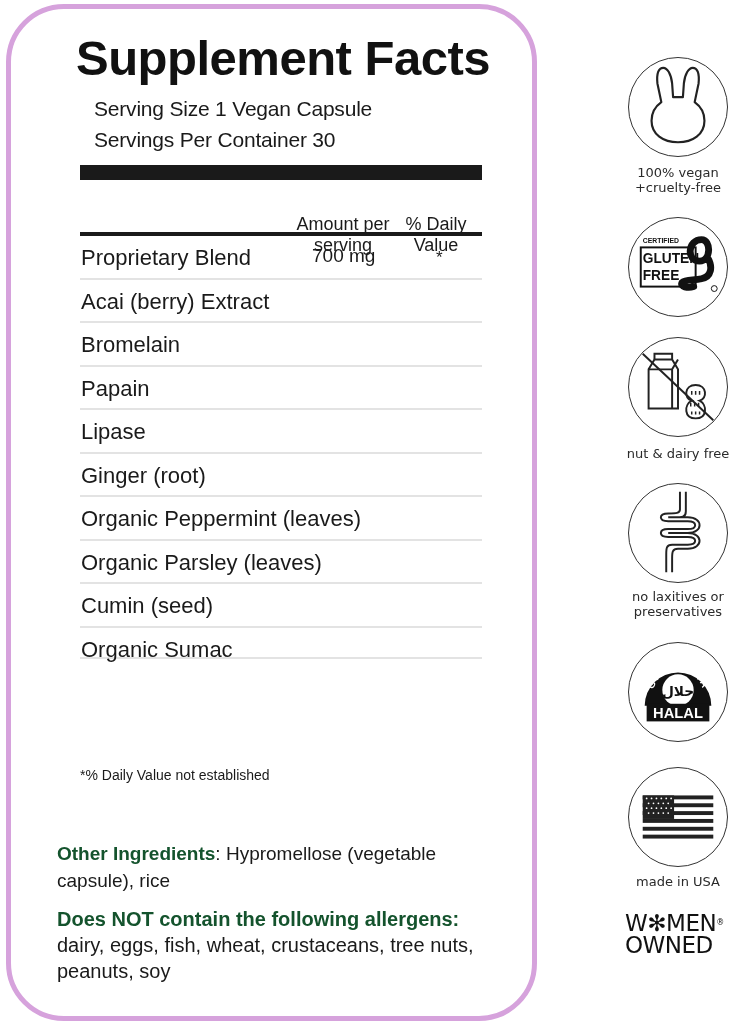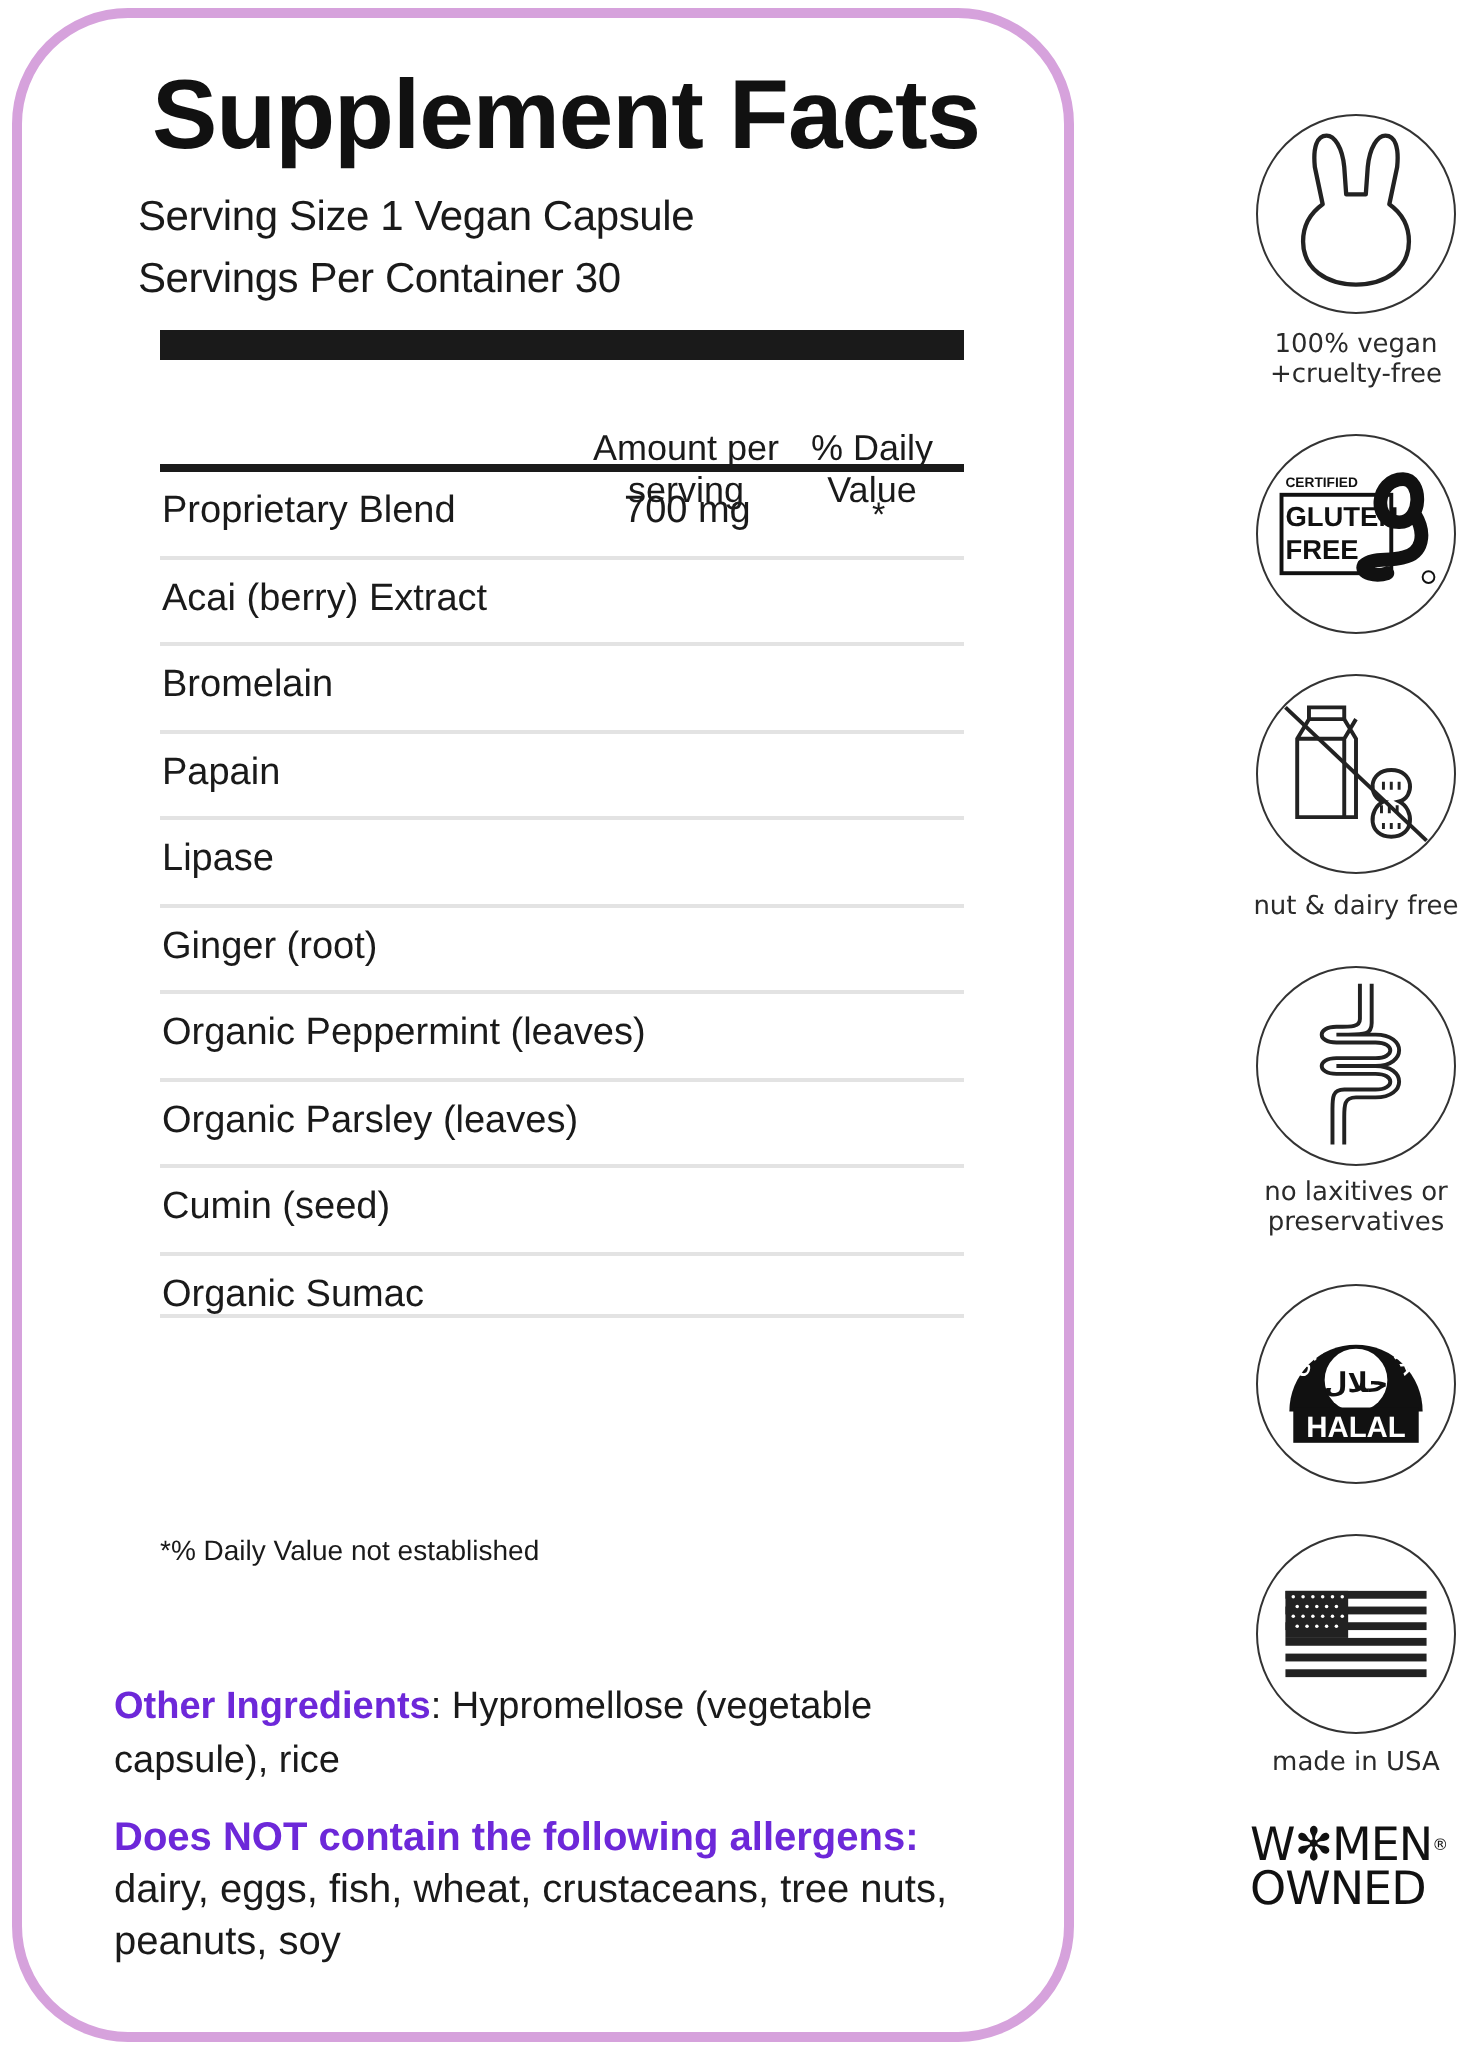--- a/index.html
+++ b/index.html
@@ -8,43 +8,43 @@
 
   .frame {
     position: absolute; left: 6px; top: 4px; width: 531px; height: 1017px;
     border: 5px solid #d6a2dc; border-radius: 58px; background: #fff;
   }
 
   .title {
     position: absolute; left: 76px; top: 30px; font-size: 49px; font-weight: bold;
     letter-spacing: -0.5px; color: #111; white-space: nowrap;
   }
-  .serving { position: absolute; left: 69px; font-size: 21px; color: #1a1a1a; white-space: nowrap; letter-spacing: -0.2px; }
+  .serving { position: absolute; left: 94px; font-size: 21px; color: #1a1a1a; white-space: nowrap; letter-spacing: -0.2px; }
   .serving.s1 { top: 97px; }
   .serving.s2 { top: 128px; }
 
   .thickbar { position: absolute; left: 80px; top: 165px; width: 402px; height: 15px; background: #1a1a1a; }
 
   .col-head { position: absolute; top: 186px; font-size: 18px; line-height: 21px; text-align: center; color: #1a1a1a; margin-top: 28px; }
   .col-head.amount { left: 288px; width: 110px; }
   .col-head.dv { left: 400px; width: 72px; }
 
   .rule-thick { position: absolute; left: 80px; top: 232px; width: 402px; height: 4px; background: #1a1a1a; }
 
   .rows { position: absolute; left: 80px; top: 236px; width: 402px; }
   .row { position: relative; height: 43.5px; border-bottom: 2px solid #e3e3e3; }
-  .row .name { position: absolute; left: 1px; top: 9px; font-size: 19px; color: #1a1a1a; white-space: nowrap; }
+  .row .name { position: absolute; left: 1px; top: 9px; font-size: 22px; color: #1a1a1a; white-space: nowrap; }
   .row .amt { position: absolute; left: 232px; top: 9px; font-size: 19px; color: #1a1a1a; }
   .row .dv { position: absolute; left: 356px; top: 12px; font-size: 17px; color: #1a1a1a; }
 
   .footnote { position: absolute; left: 80px; top: 767px; font-size: 14px; color: #1a1a1a; white-space: nowrap; }
 
   .other { position: absolute; left: 57px; top: 840px; width: 440px; font-size: 19px; line-height: 27px; color: #1a1a1a; }
   .allergens { position: absolute; left: 57px; top: 906px; width: 450px; font-size: 20px; line-height: 26px; color: #1a1a1a; }
-  b { font-weight: bold; color: #6d28d9; }
+  b { font-weight: bold; color: #14532d; }
 
   .badge { position: absolute; left: 628px; width: 100px; height: 100px; border: 1.3px solid #333; border-radius: 50%; }
   .badge svg { position: absolute; left: 0; top: 0; width: 100%; height: 100%; }
   .badge-label { position: absolute; left: 600px; width: 156px; text-align: center; font-size: 13px; line-height: 15px; color: #2a2a2a; font-family: "DejaVu Sans", sans-serif; }
 
   .women { position: absolute; left: 625px; top: 912px; font-family: "DejaVu Sans", sans-serif; font-size: 23px; line-height: 22px; color: #111; letter-spacing: -0.5px; }
   .women .reg { font-size: 8px; vertical-align: top; }
 </style>
 </head>
 <body>

